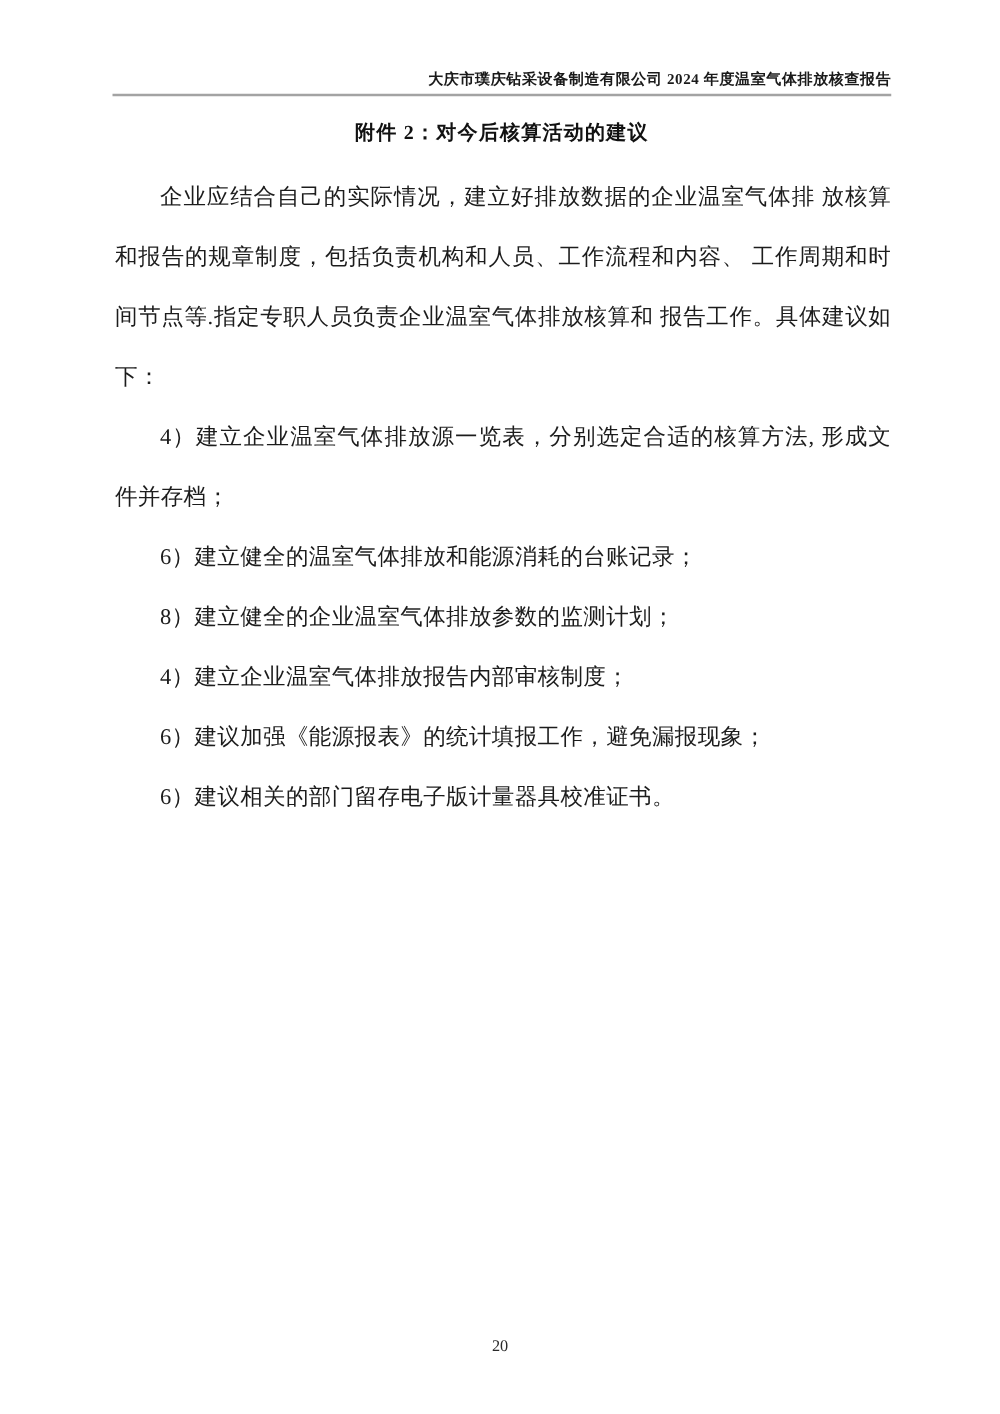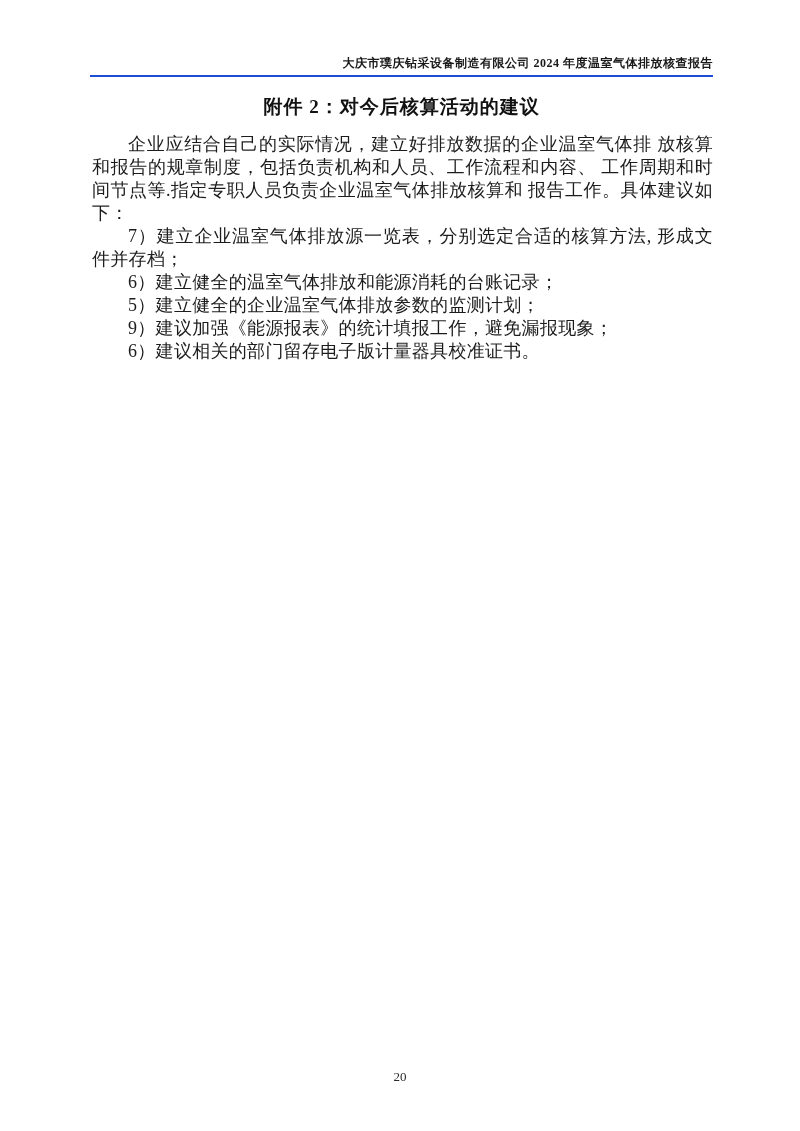--- a/index.html
+++ b/index.html
@@ -22,43 +22,43 @@
     position: absolute;
     top: 55px;
     left: 90px;
     right: 87px;
     text-align: right;
     font-size: 12px;
     font-weight: bold;
     line-height: 16px;
     letter-spacing: 0.5px;
     padding-bottom: 4px;
-    border-bottom: 2px solid #1d4ed8;
+    border-bottom: 2px solid #a3a3a3;
     color: #1a1a1a;
     white-space: nowrap;
   }
   .title {
     position: absolute;
     top: 92px;
     left: 90px;
     right: 87px;
     text-align: center;
-    font-size: 19px;
+    font-size: 16px;
     font-weight: bold;
     line-height: 30px;
     letter-spacing: 1px;
     color: #111111;
   }
   .body-text {
     position: absolute;
     top: 133px;
     left: 92px;
     width: 621px;
     font-size: 18px;
-    line-height: 23px;
+    line-height: 48px;
     letter-spacing: 0.3px;
   }
   .para {
     margin: 0;
     text-indent: 2em;
     text-align: justify;
     text-justify: inter-ideograph;
     color: #1c1c1c;
   }
   .page-number {
@@ -75,22 +75,23 @@
 <body>
 
 <div class="page">
 
   <div class="header">大庆市璞庆钻采设备制造有限公司 2024 年度温室气体排放核查报告</div>
 
   <div class="title">附件 2：对今后核算活动的建议</div>
 
   <div class="body-text">
     <p class="para">企业应结合自己的实际情况，建立好排放数据的企业温室气体排 放核算和报告的规章制度，包括负责机构和人员、工作流程和内容、 工作周期和时间节点等.指定专职人员负责企业温室气体排放核算和 报告工作。具体建议如下：</p>
-    <p class="para">7）建立企业温室气体排放源一览表，分别选定合适的核算方法, 形成文件并存档；</p>
+    <p class="para">4）建立企业温室气体排放源一览表，分别选定合适的核算方法, 形成文件并存档；</p>
     <p class="para">6）建立健全的温室气体排放和能源消耗的台账记录；</p>
-    <p class="para">5）建立健全的企业温室气体排放参数的监测计划；</p>
-    <p class="para">9）建议加强《能源报表》的统计填报工作，避免漏报现象；</p>
+    <p class="para">8）建立健全的企业温室气体排放参数的监测计划；</p>
+    <p class="para">4）建立企业温室气体排放报告内部审核制度；</p>
+    <p class="para">6）建议加强《能源报表》的统计填报工作，避免漏报现象；</p>
     <p class="para">6）建议相关的部门留存电子版计量器具校准证书。</p>
   </div>
 
   <div class="page-number">20</div>
 
 </div>
 
 </body></html>

